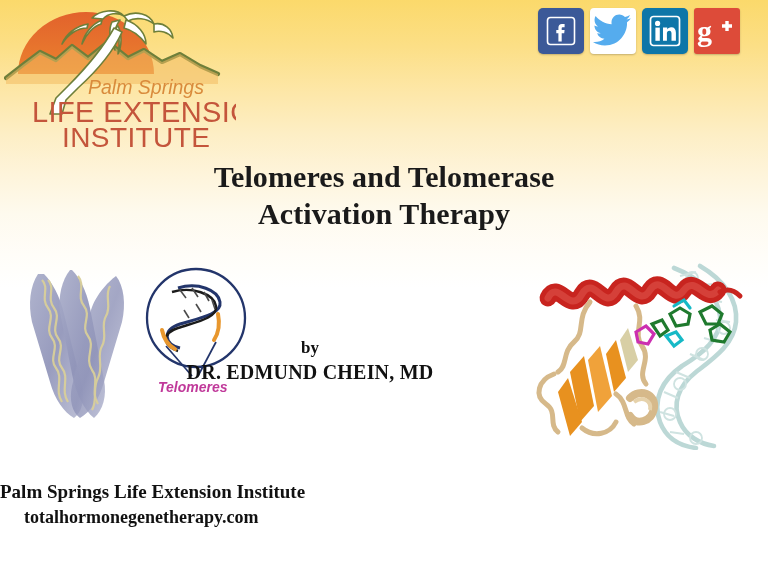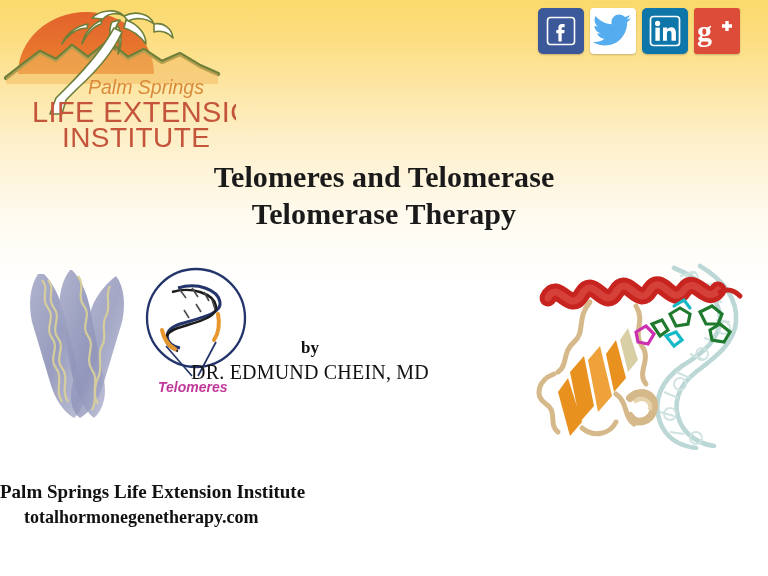--- a/index.html
+++ b/index.html
@@ -85,21 +85,21 @@
     text-align: center;
     color: #111111;
   }
   .byline-by {
     font-size: 17px;
     font-weight: bold;
     line-height: 23px;
   }
   .byline-name {
     font-size: 20px;
-    font-weight: normal;
+    font-weight: bold;
     line-height: 27px;
     letter-spacing: 0.2px;
   }
 
   
   .footer-block {
     position: absolute;
     left: 0;
     top: 479px;
     width: 768px;
@@ -212,21 +212,21 @@
       <svg width="40" height="34" viewBox="0 0 40 34" aria-hidden="true">
         <text x="0" y="27" font-family="'Liberation Serif', serif" font-size="30" font-weight="bold" fill="#ffffff">g</text>
         <path d="M25 12h10M30 7v10" stroke="#ffffff" stroke-width="3.4" stroke-linecap="butt"></path>
       </svg>
     </div>
 
   </div>
 
   <div class="title-block">
     <div class="title-line">Telomeres and Telomerase</div>
-    <div class="title-line">Telomerase Therapy</div>
+    <div class="title-line">Activation Therapy</div>
   </div>
 
   <div class="chromosome-figure">
     <svg viewBox="0 0 252 196" xmlns="http://www.w3.org/2000/svg" aria-hidden="true">
       <defs>
         <linearGradient id="chromBody" x1="0" y1="0" x2="1" y2="1">
           <stop offset="0%" stop-color="#a9adc9"></stop>
           <stop offset="50%" stop-color="#8f93b8"></stop>
           <stop offset="100%" stop-color="#b9bcd3"></stop>
         </linearGradient>

